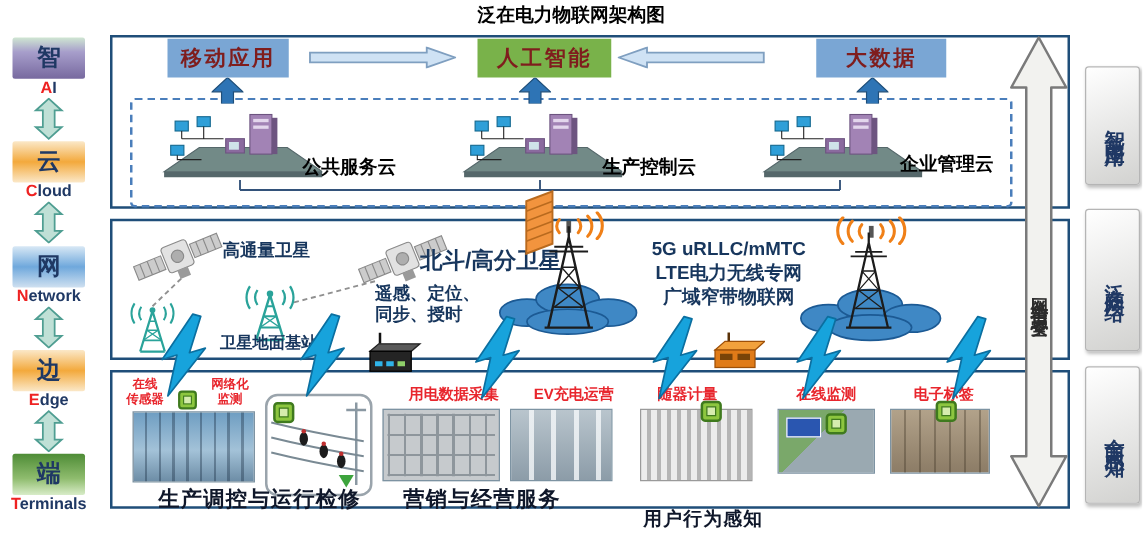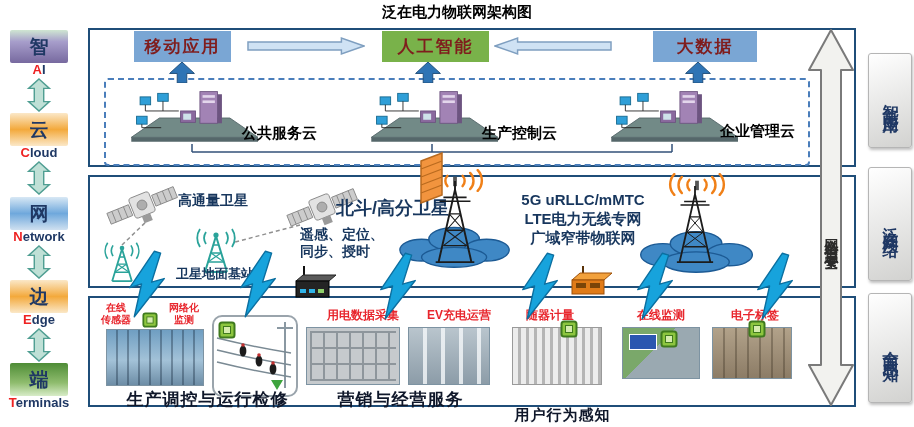--- a/index.html
+++ b/index.html
@@ -380,21 +380,21 @@
   </div>
   <svg class="abs z3" style="left:218px;top:321px" width="18" height="18">
       <use href="#sym-chip"></use>
     </svg>
   <div class="grouplabel" style="left:105px;top:388px;width:205px">生产调控与运行检修</div>
 
   <div class="redtag" style="left:318px;top:308px;width:90px;font-size:12px">用电数据采集</div>
   <div class="redtag" style="left:418px;top:308px;width:82px;font-size:12px">EV充电运营</div>
   <div class="photo ph-meters" style="left:306px;top:327px;width:94px;height:58px"></div>
   <div class="photo ph-ev" style="left:408px;top:327px;width:82px;height:58px"></div>
-  <div class="grouplabel" style="left:318px;top:388px;width:165px">营销与经营服务</div>
+  <div class="grouplabel" style="left:303px;top:388px;width:165px">营销与经营服务</div>
 
   <div class="redtag" style="left:518px;top:308px;width:64px;font-size:12px">随器计量</div>
   <div class="photo ph-radiator" style="left:512px;top:327px;width:90px;height:58px"></div>
   <svg class="abs z3" style="left:560px;top:320px" width="18" height="18">
       <use href="#sym-chip"></use>
     </svg>
   <div class="grouplabel" style="left:505px;top:406px;width:115px;font-size:15px">用户行为感知</div>
 
   <div class="redtag" style="left:630px;top:308px;width:62px;font-size:12px">在线监测</div>
   <div class="redtag" style="left:724px;top:308px;width:62px;font-size:12px">电子标签</div>

